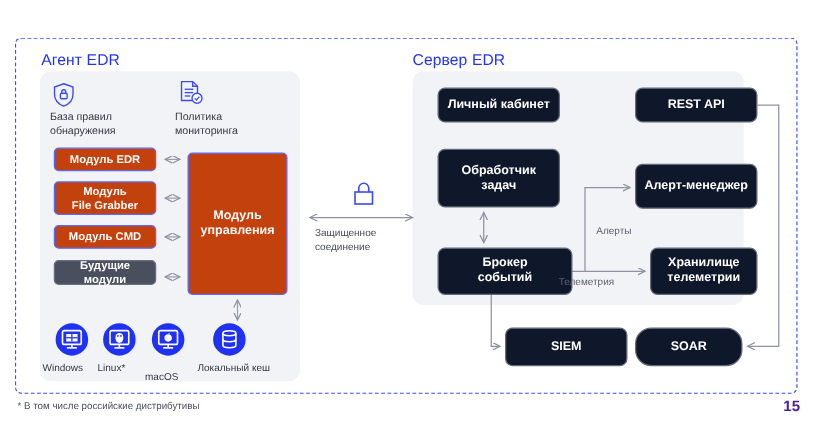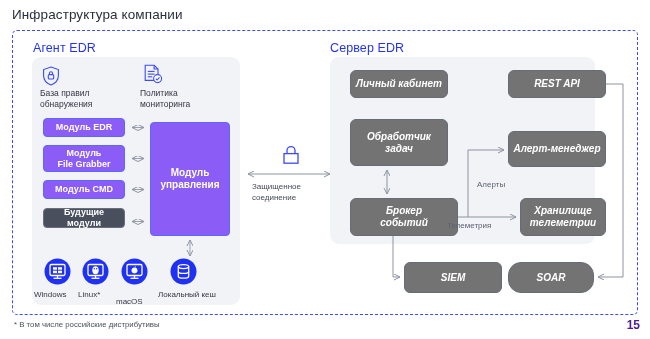--- a/index.html
+++ b/index.html
@@ -39,22 +39,22 @@
   #agent-panel{left:32px;top:57px;width:208px;height:248px;}
   #server-panel{left:330px;top:57px;width:265px;height:187px;}
 
   
   .box{
     position:absolute;box-sizing:border-box;
     display:flex;align-items:center;justify-content:center;
     text-align:center;border-radius:4px;
     color:#ffffff;font-weight:bold;line-height:1.18;
   }
-  .box.blue{background:#8b5cf6;border:1.2px solid #5a68ff;font-size:9px;}
-  .box.dark{background:#737373;border:1.2px solid #666b7a;border-radius:6px;font-size:9.5px;font-style:italic;}
+  .box.blue{background:#c2410c;border:1.2px solid #5a68ff;font-size:9px;}
+  .box.dark{background:#0f172a;border:1.2px solid #666b7a;border-radius:6px;font-size:9.5px;}
   .box.dark.lg{font-size:10px;}
 
   
   #box-edr       {left:43px; top:118px;width:82px;height:19px;}
   #box-filegrab  {left:43px; top:145px;width:82px;height:27px;}
   #box-cmd       {left:43px; top:180px;width:82px;height:19px;}
   #box-future    {left:43px; top:208px;width:82px;height:20px;
                   background:#4a4f5e;border:1.2px solid #6a6f7d;font-size:9px;}
   #box-mgmt      {left:150px;top:122px;width:80px;height:114px;font-size:10px;}
 
@@ -113,21 +113,20 @@
   #ic-db   {left:170px;}
 
   svg{display:block;overflow:visible;}
   #wires{position:absolute;left:0;top:0;width:650px;height:339px;pointer-events:none;}
 </style>
 </head>
 <body>
 
 <div class="root">
 
-  <div class="page-title">Инфраструктура компании</div>
 
   <div class="outer-frame"></div>
 
   <div class="sec-title" id="agent-title">Агент EDR</div>
   <div class="sec-title" id="server-title">Сервер EDR</div>
 
   <div class="panel" id="agent-panel"></div>
   <div class="panel" id="server-panel"></div>
 
   <svg id="wires">

